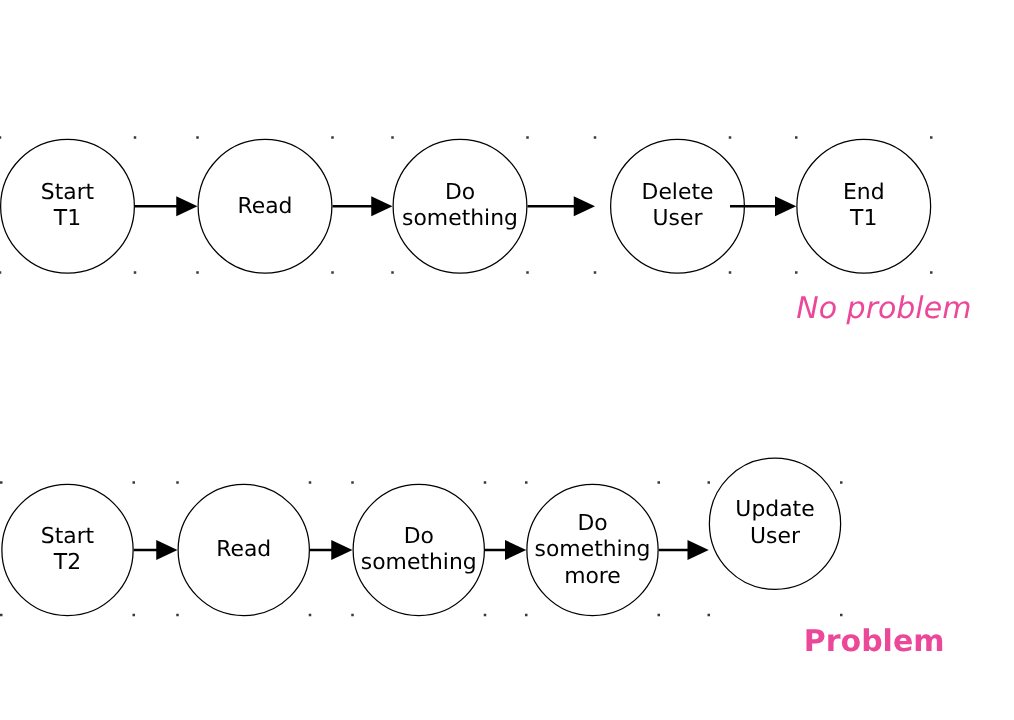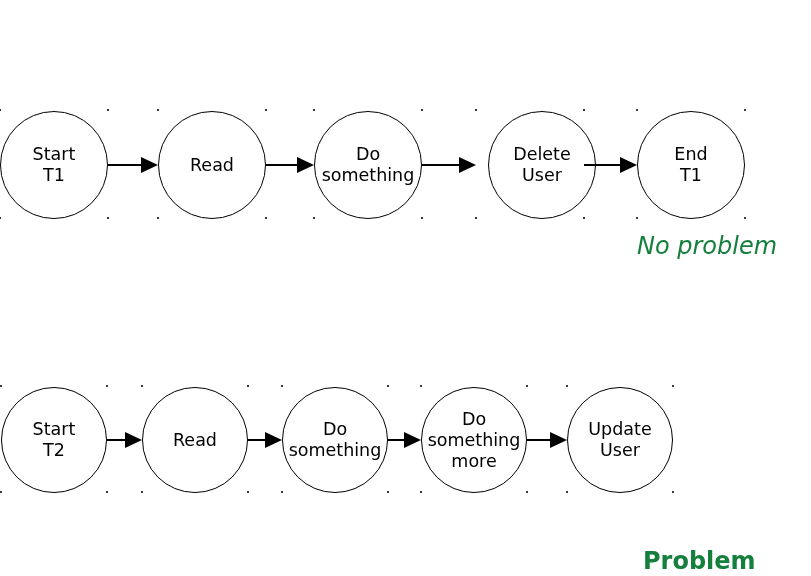--- a/index.html
+++ b/index.html
@@ -45,24 +45,24 @@
     width:0;height:0;
     border-top:8px solid transparent;
     border-bottom:8px solid transparent;
     border-left:17px solid #000;
   }
   .annotation{
     position:absolute;
     font-size:24px;
     line-height:28px;
     white-space:nowrap;
-    color:#15803d;
+    color:#ec4899;
   }
   .annotation.italic{font-style:italic;}
-  .annotation.bold{font-weight:bold;margin-top:48px;}
+  .annotation.bold{font-weight:bold;}
   .grid-dot{
     position:absolute;
     width:2px;height:2px;
     background:#3a3a3a;
   }
 </style>
 </head>
 <body>
 
 <div class="canvas">
@@ -132,21 +132,21 @@
   </div>
   <div class="node" style="left:421px;top:387px;width:106px;height:106px;">
     <span class="node-label">Do
 something
 more</span>
   </div>
   <div class="arrow" style="left:527px;top:432px;width:40px;">
     <div class="arrow-shaft"></div>
     <div class="arrow-head"></div>
   </div>
-  <div class="node" style="left:567px;top:387px;width:106px;height:106px;">
+  <div class="node" style="left:567px;top:366px;width:106px;height:106px;">
     <span class="node-label">Update
 User</span>
   </div>
 
   <div class="annotation bold" style="left:643px;top:499px;">Problem</div>
 
 <div class="grid-dot" style="left: -1px; top: 109px;"></div>
     <div class="grid-dot" style="left: 107px; top: 109px;"></div>
     <div class="grid-dot" style="left: -1px; top: 217px;"></div>
     <div class="grid-dot" style="left: 107px; top: 217px;"></div>

